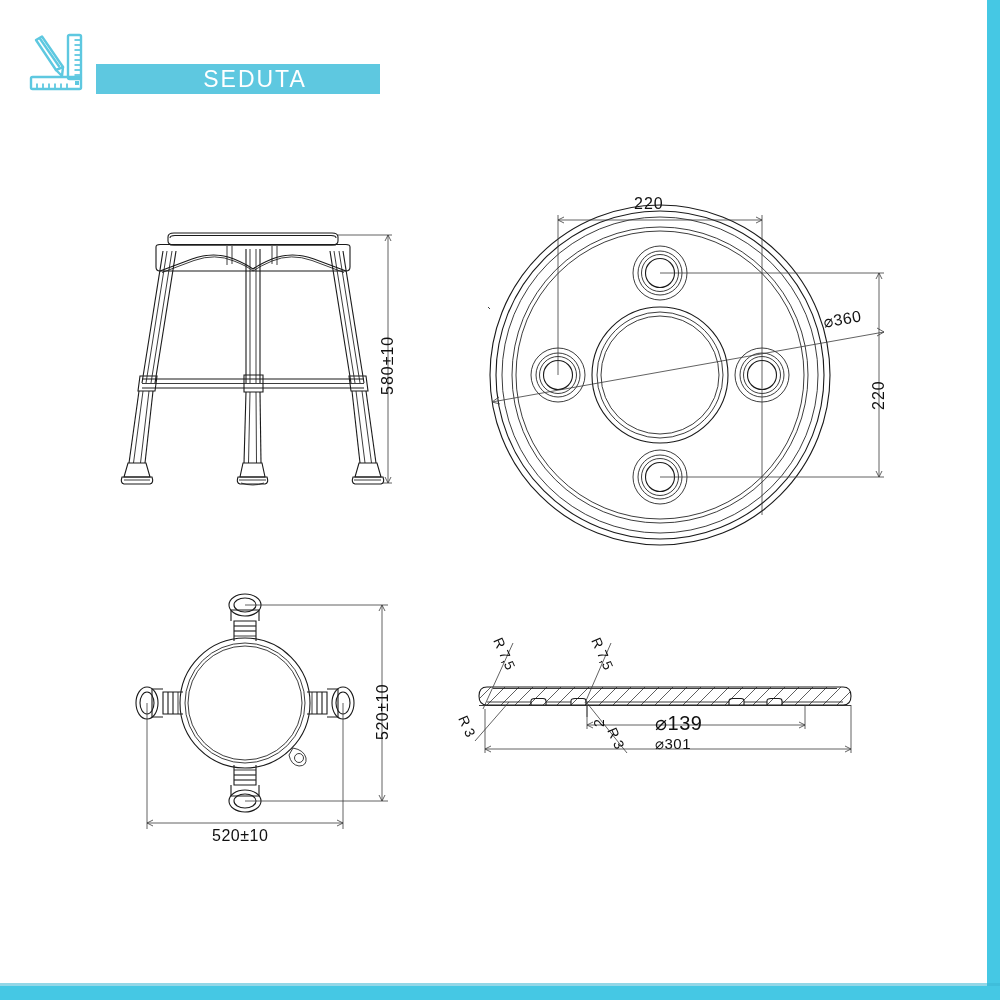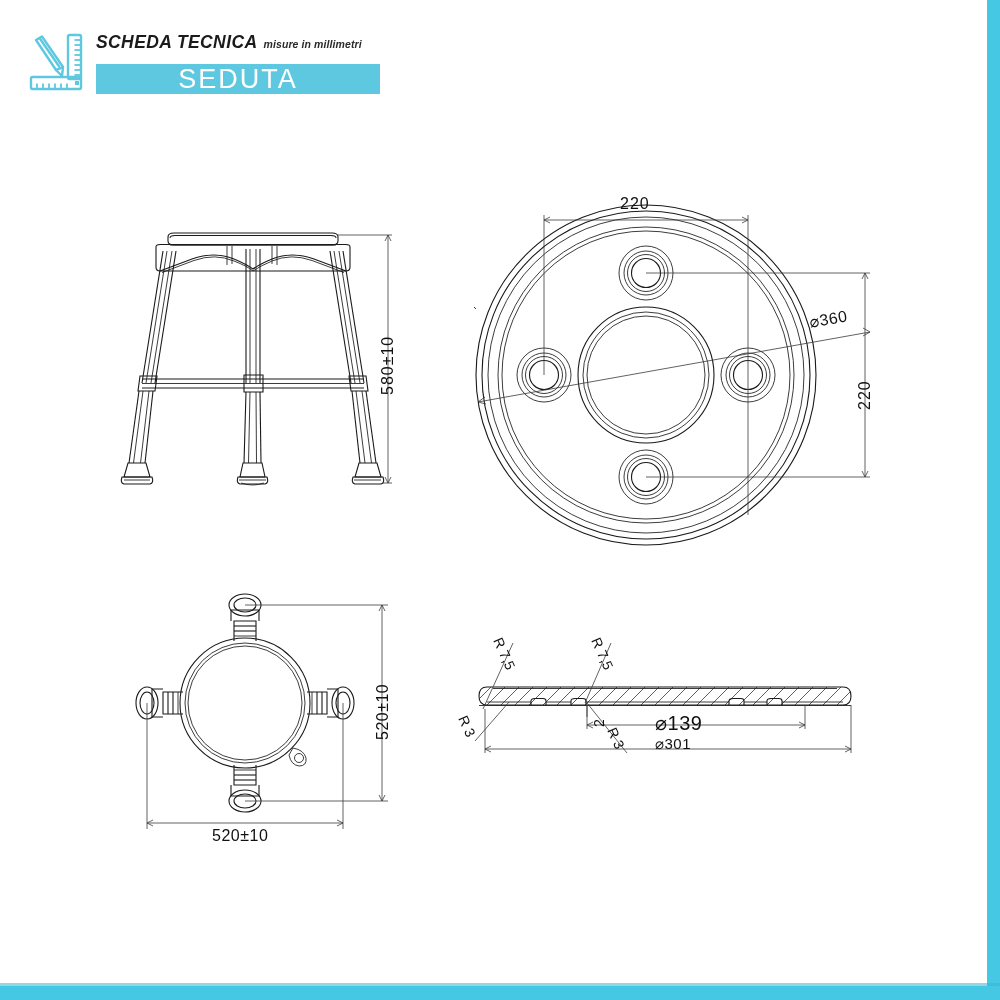--- a/index.html
+++ b/index.html
@@ -36,23 +36,23 @@
   }
   .title-sub{
     font-style:italic;font-weight:bold;font-size:10.5px;color:#2a2a2a;
     display:inline-block;margin-left:6px;vertical-align:baseline;letter-spacing:.1px;
   }
   .banner{
     position:absolute;left:96px;top:64px;width:284px;height:30px;
     background:#5ec8e0;
   }
   .banner-text{
-    position:absolute;left:0;top:0;width:284px;height:30px;
+    position:absolute;left:17px;top:0;width:284px;height:30px;
     line-height:30px;text-align:center;
-    color:#ffffff;font-size:27px;letter-spacing:2px;font-weight:400;
+    color:#ffffff;font-size:23px;letter-spacing:2px;font-weight:400;
   }
 
   
   .view{position:absolute;}
   svg{display:block;overflow:visible;}
   .ln{fill:none;stroke:#1a1a1a;stroke-width:1.1;}
   .ln-thin{fill:none;stroke:#1a1a1a;stroke-width:.85;}
   .ln-dim{fill:none;stroke:#3a3a3a;stroke-width:.8;}
   .ln-hatch{stroke:#1a1a1a;stroke-width:.7;}
   .dimtxt{
@@ -95,23 +95,20 @@
         <rect x="47" y="48" width="4" height="4" fill="#5ec8e0"></rect>
 
         <g fill="none" stroke="#5ec8e0" stroke-width="2.4" stroke-linejoin="round">
           <path d="M8,4 L14,0.5 L35,31 L28,34 Z" transform="translate(0,3)"></path>
           <path d="M28,37 L35,34 L34,43 Z"></path>
           <line x1="11.5" y1="5" x2="31.5" y2="34"></line>
         </g>
       </svg>
     </div>
 
-    <div class="title-block">
-      <span class="title-main">SCHEDA TECNICA</span><span class="title-sub">misure in millimetri</span>
-    </div>
 
     <div class="banner">
       <div class="banner-text">SEDUTA</div>
     </div>
   </div>
 
   <div class="view" style="left:120px;top:215px;width:300px;height:290px;">
     <svg width="300" height="290" viewBox="0 0 300 290">
 
       <g class="ln">
@@ -211,21 +208,21 @@
         <line x1="263" y1="268" x2="272" y2="268"></line>
         <line x1="268" y1="20" x2="268" y2="268"></line>
         <path d="M265,26 L268,20 L271,26" fill="none"></path>
         <path d="M265,262 L268,268 L271,262" fill="none"></path>
       </g>
     </svg>
 
     <div class="dimtxt rot90" style="left:259px;top:180px;font-size:16px;letter-spacing:1px;">580±10</div>
   </div>
 
-  <div class="view" style="left:470px;top:185px;width:410px;height:400px;">
+  <div class="view" style="left:484px;top:185px;width:410px;height:400px;">
     <svg width="410" height="400" viewBox="0 0 410 400">
 
       <g class="ln">
         <circle cx="176" cy="190" r="170"></circle>
         <circle cx="176" cy="190" r="164"></circle>
       </g>
       <g class="ln-thin">
         <circle cx="176" cy="190" r="158"></circle>
         <circle cx="176" cy="190" r="148"></circle>
         <circle cx="176" cy="190" r="144"></circle>

